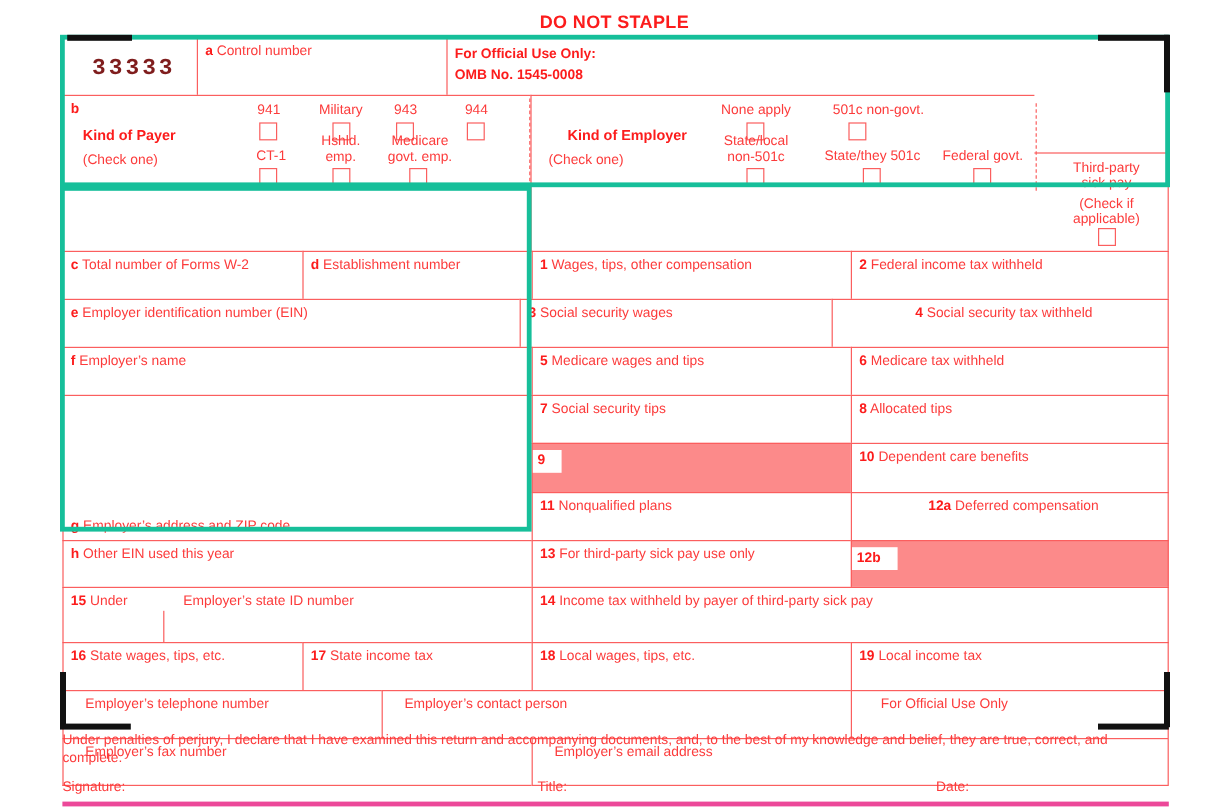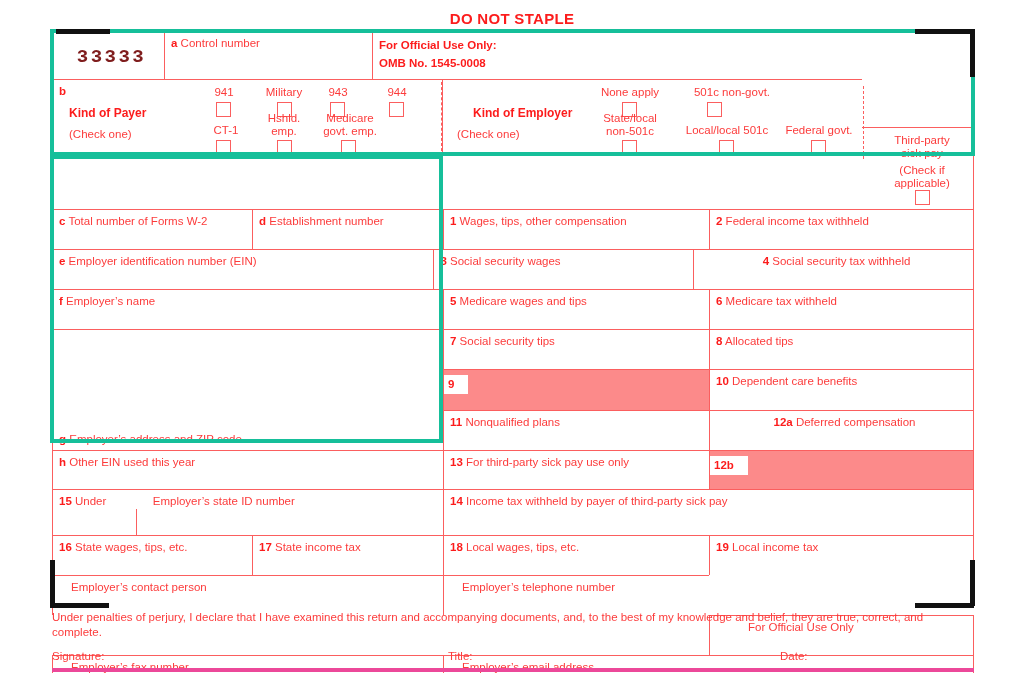--- a/index.html
+++ b/index.html
@@ -190,21 +190,21 @@
           <div class="chk-lbl" style="left:140px;top:2px;width:82px;">None apply</div>
           <div class="chk" style="left:173px;top:18px;"></div>
 
           <div class="chk-lbl" style="left:228px;top:2px;width:110px;">501c non-govt.</div>
           <div class="chk" style="left:258px;top:18px;"></div>
 
           <div class="chk-lbl" style="left:140px;top:28px;width:82px;white-space:pre;">State/local
 non-501c</div>
           <div class="chk" style="left:173px;top:56px;"></div>
 
-          <div class="chk-lbl" style="left:222px;top:40px;width:112px;">Local/local 501c</div>
+          <div class="chk-lbl" style="left:222px;top:40px;width:112px;">State/they 501c</div>
           <div class="chk" style="left:270px;top:56px;"></div>
 
           <div class="chk-lbl" style="left:325px;top:40px;width:90px;">Federal govt.</div>
           <div class="chk" style="left:362px;top:56px;"></div>
 
           <div class="dashed-div" style="right:-2px;"></div>
         </div>
       </div>
 
       <div class="cell last nb" style="width:112px;">
@@ -400,27 +400,27 @@
       </div>
       <div class="cell last" style="width:265px;height:40px;">
         <div class="lbl">
           <span class="num">19</span>
           <span>Local income tax</span>
         </div>
       </div>
     </div>
 
     <div class="row">
+      <div class="cell" style="width:266px;height:40px;padding-left:18px;">
+        <div class="lbl">Employer’s telephone number</div>
+      </div>
       <div class="cell" style="width:391px;height:40px;padding-left:18px;">
         <div class="lbl">Employer’s contact person</div>
       </div>
-      <div class="cell" style="width:266px;height:40px;padding-left:18px;">
-        <div class="lbl">Employer’s telephone number</div>
-      </div>
-      <div class="cell last" style="width:265px;height:40px;padding-left:38px;margin-top:40px;">
+      <div class="cell last" style="width:265px;height:40px;padding-left:24px;">
         <div class="lbl">For Official Use Only</div>
       </div>
     </div>
 
     <div class="row lastrow">
       <div class="cell" style="width:391px;height:40px;padding-left:18px;">
         <div class="lbl">Employer’s fax number</div>
       </div>
       <div class="cell last" style="width:531px;height:40px;padding-left:18px;">
         <div class="lbl">Employer’s email address</div>

